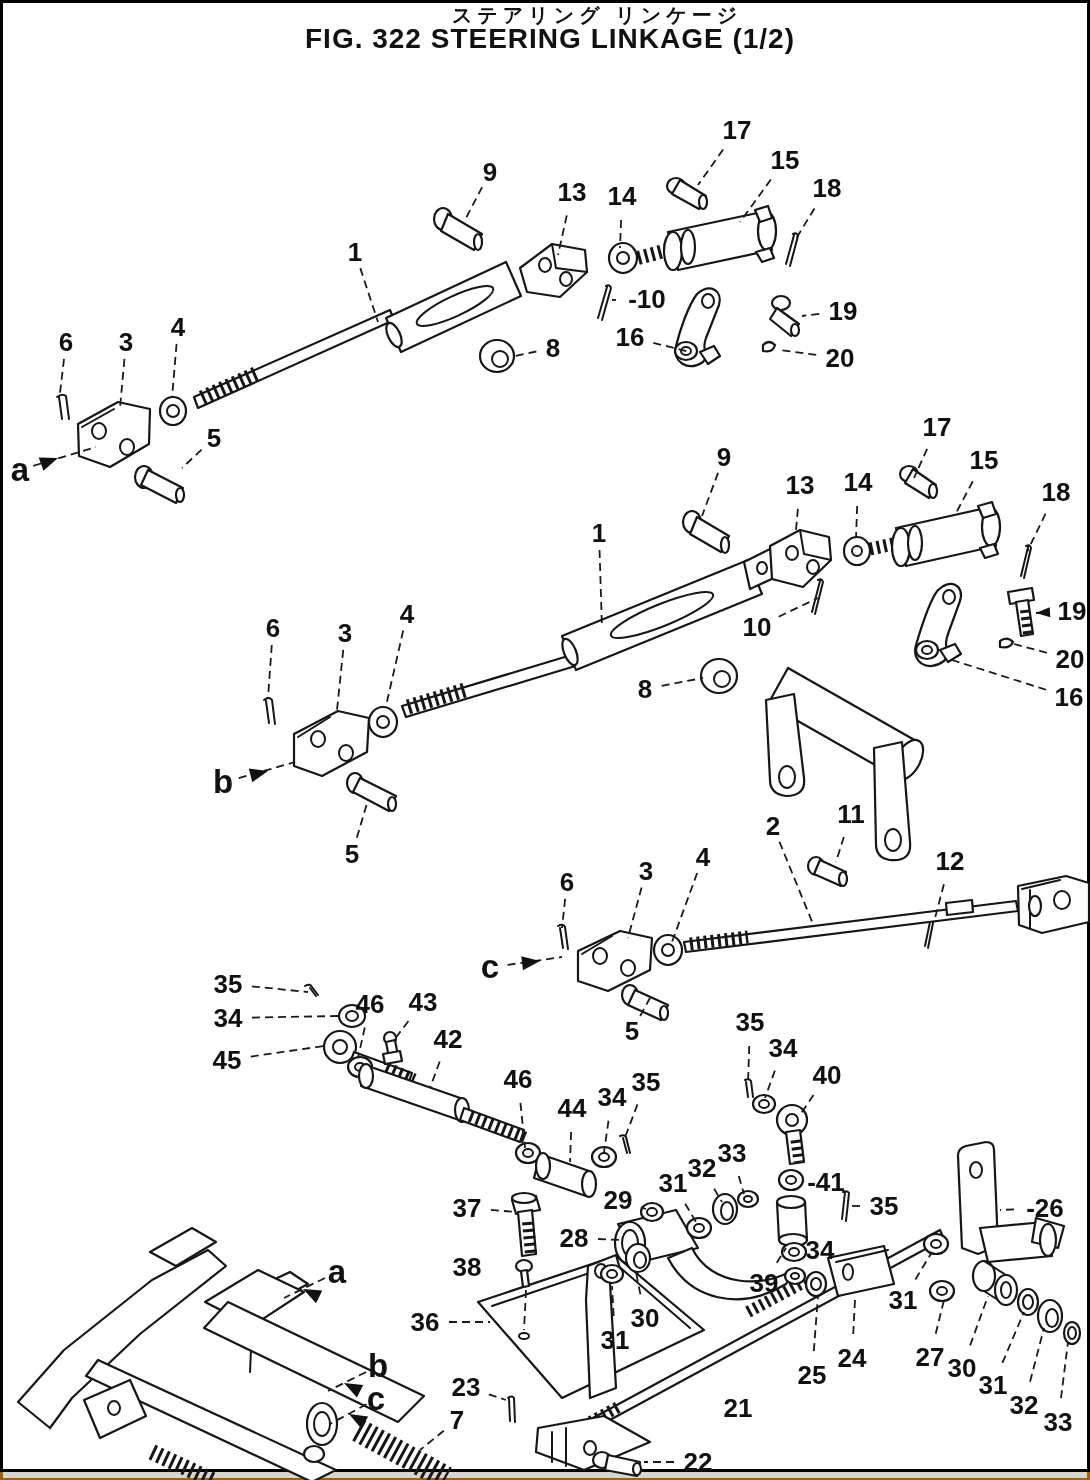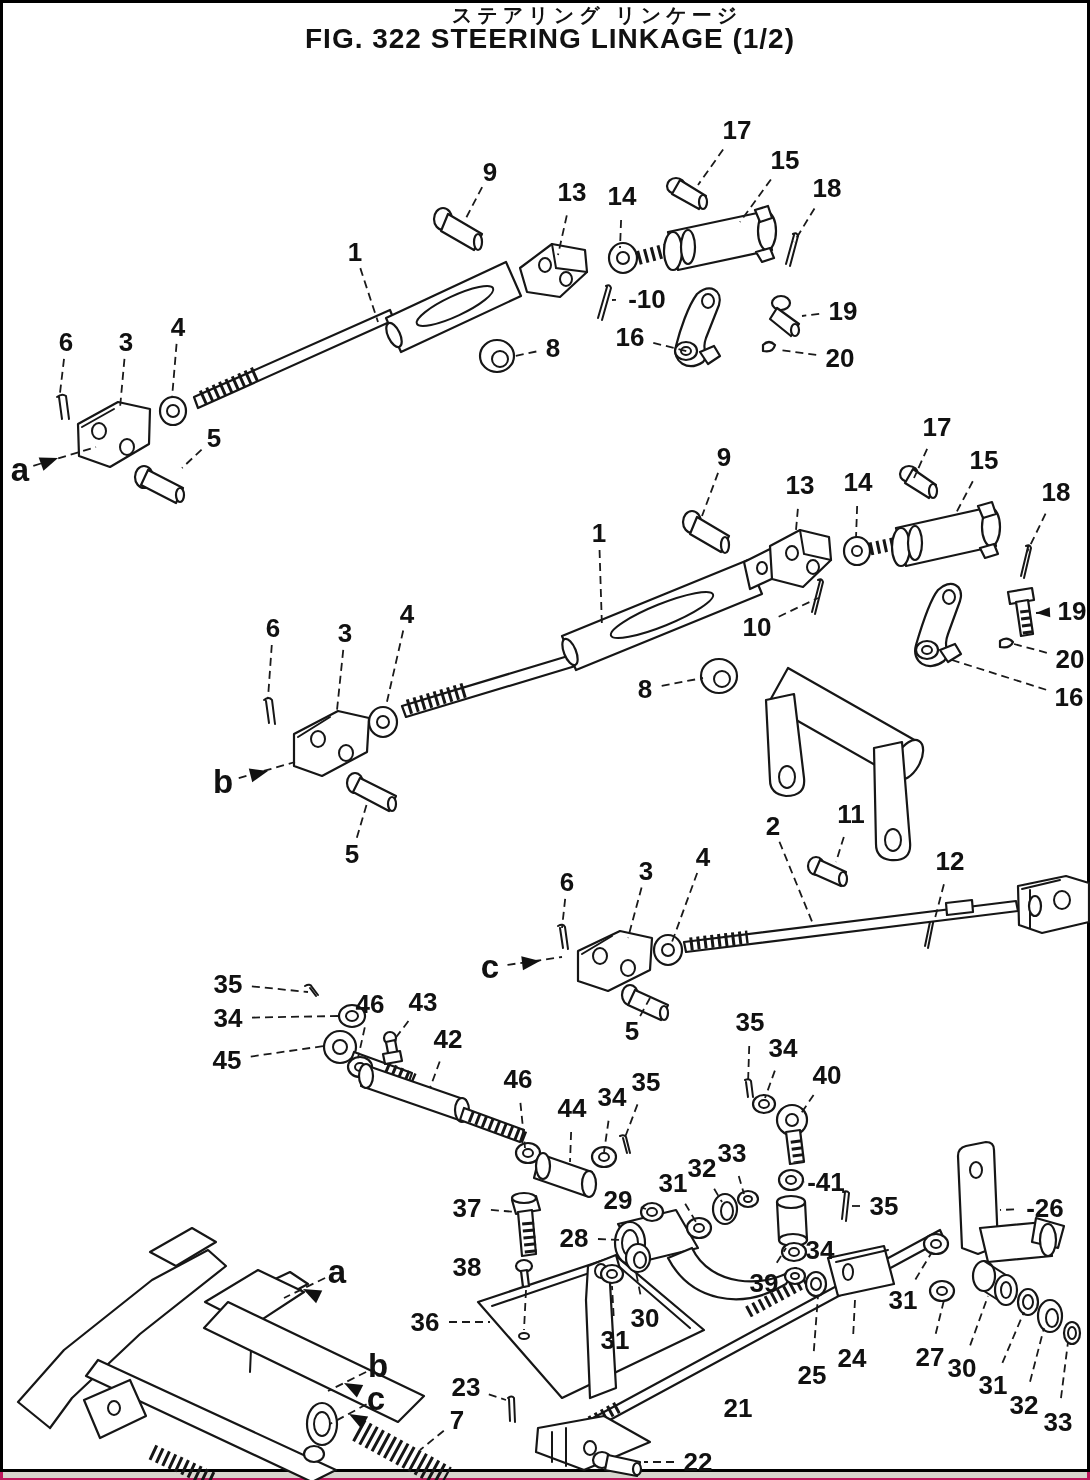--- a/index.html
+++ b/index.html
@@ -1,16 +1,16 @@
 <!DOCTYPE html>
 <html><head>
 <meta charset="utf-8">
 <style>
   html,body{margin:0;padding:0;background:#888;}
-  #stage{position:relative;width:1090px;height:1480px;background:#be185d;overflow:hidden;
+  #stage{position:relative;width:1090px;height:1480px;background:#a16207;overflow:hidden;
          font-family:"Liberation Sans", sans-serif;text-decoration:underline;}
   svg{display:block;}
   .callout-num{font-family:"Liberation Sans", sans-serif;font-weight:bold;font-size:26px;fill:#111;}
   .view-letter{font-family:"Liberation Sans", sans-serif;font-weight:bold;font-size:33px;fill:#111;}
   .title-jp{font-family:"Liberation Sans", sans-serif;font-weight:bold;font-size:20px;fill:#111;letter-spacing:5px;}
   .title-en{font-family:"Liberation Sans", sans-serif;font-weight:bold;font-size:28px;fill:#111;letter-spacing:1px;}
   .leader{stroke:#1a1a1a;stroke-width:1.8;stroke-dasharray:8 5;fill:none;}
   .leader-solid{stroke:#1a1a1a;stroke-width:2;fill:none;}
   .part{stroke:#161616;stroke-width:2.2;fill:#ffffff;stroke-linejoin:round;stroke-linecap:round;}
   .hole{stroke:#161616;stroke-width:2;fill:#ffffff;}

